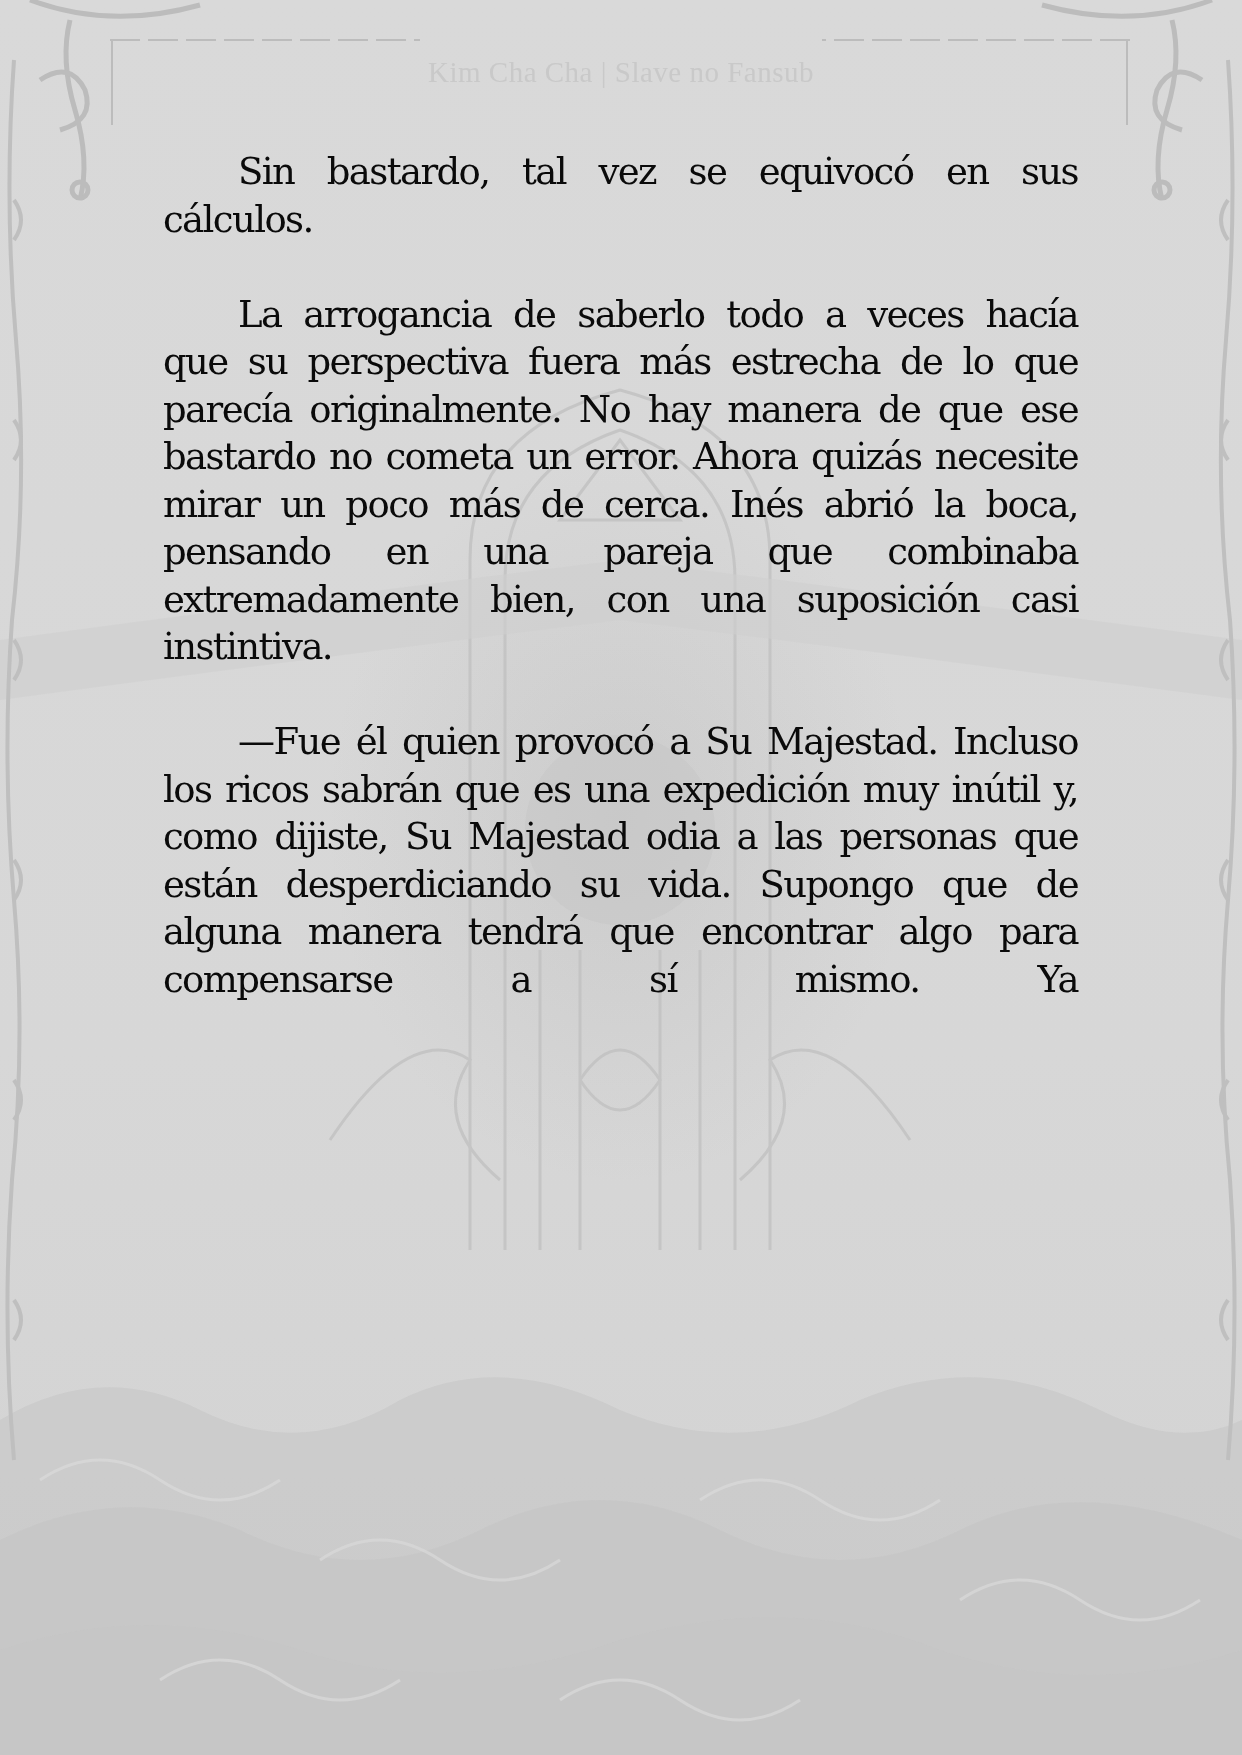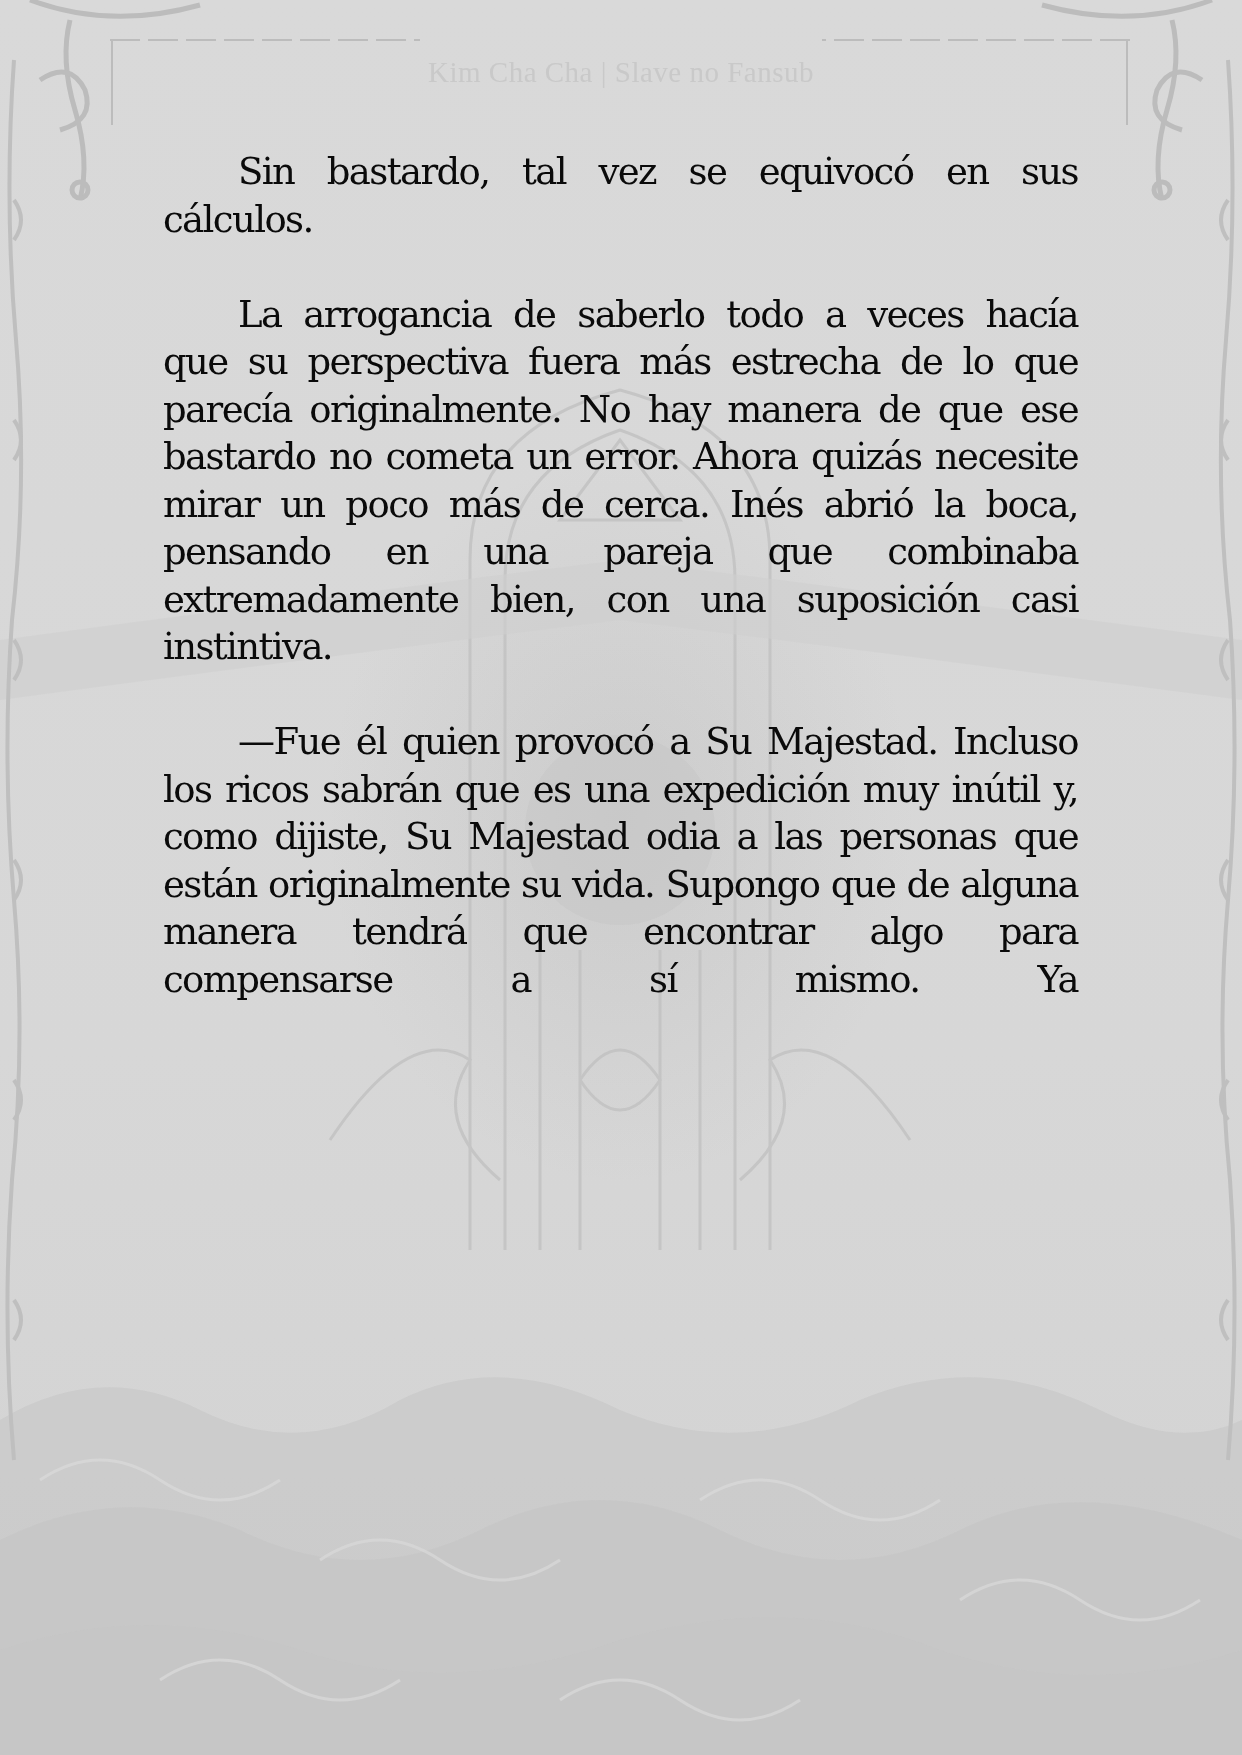--- a/index.html
+++ b/index.html
@@ -99,15 +99,15 @@
       <path d="M1228 60 Q1238 200 1226 340 Q1214 480 1230 620 Q1240 760 1228 900 Q1216 1040 1230 1180 Q1240 1320 1228 1460"></path>
       <path d="M1228 200 q-14 20 0 40 M1228 420 q-14 20 0 40 M1228 640 q-14 20 0 40 M1228 860 q-14 20 0 40 M1228 1080 q-14 20 0 40 M1228 1300 q-14 20 0 40"></path>
     </g>
   </svg>
 
   <div class="watermark-header">Kim Cha Cha | Slave no Fansub</div>
 
   <div class="body-text">
     <p class="indent">Sin bastardo, tal vez se equivocó en sus cálculos.</p>
     <p class="indent">La arrogancia de saberlo todo a veces hacía que su perspectiva fuera más estrecha de lo que parecía originalmente. No hay manera de que ese bastardo no cometa un error. Ahora quizás necesite mirar un poco más de cerca. Inés abrió la boca, pensando en una pareja que combinaba extremadamente bien, con una suposición casi instintiva.</p>
-    <p class="indent last">—Fue él quien provocó a Su Majestad. Incluso los ricos sabrán que es una expedición muy inútil y, como dijiste, Su Majestad odia a las personas que están originalmente su vida. Supongo que de alguna manera tendrá que encontrar algo para compensarse a sí mismo. Ya</p>
+    <p class="indent last">—Fue él quien provocó a Su Majestad. Incluso los ricos sabrán que es una expedición muy inútil y, como dijiste, Su Majestad odia a las personas que están desperdiciando su vida. Supongo que de alguna manera tendrá que encontrar algo para compensarse a sí mismo. Ya</p>
   </div>
 </div>
 
 </body></html>

